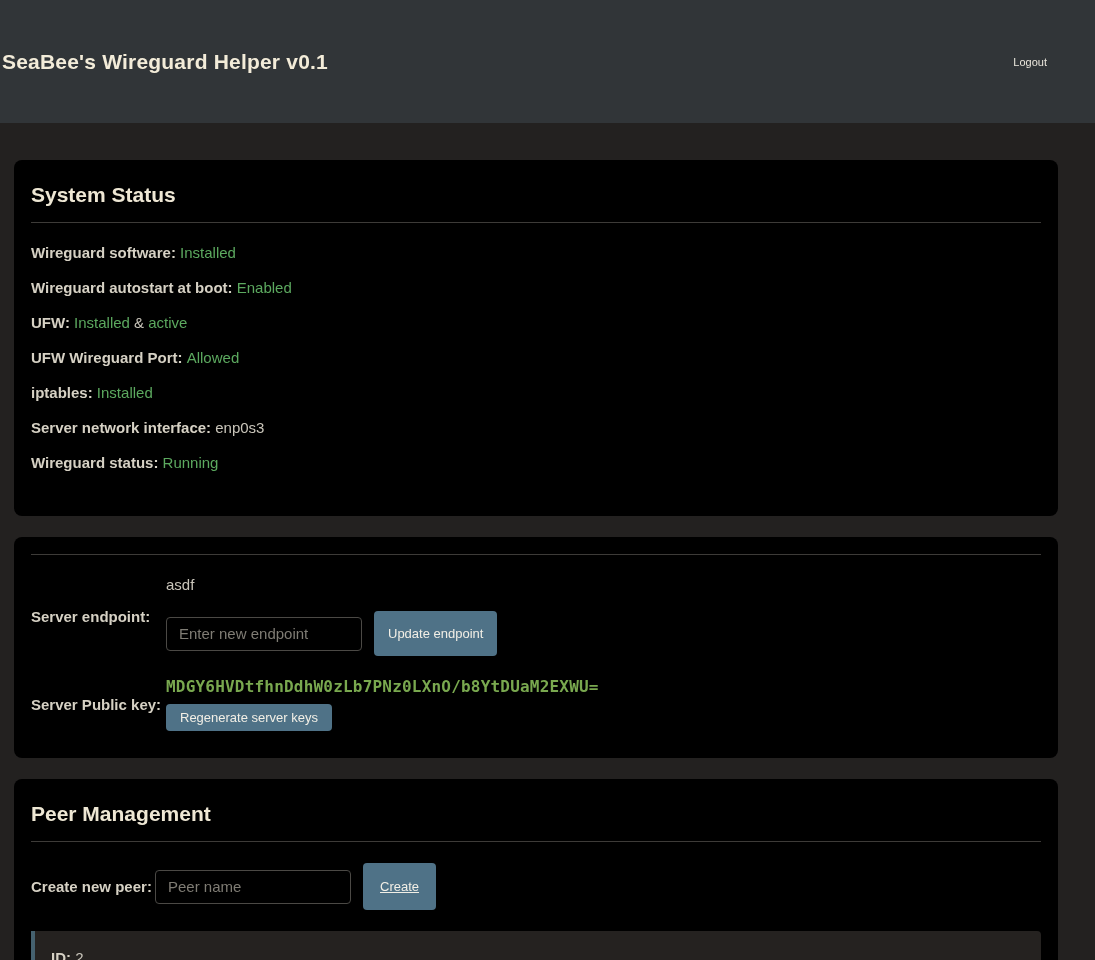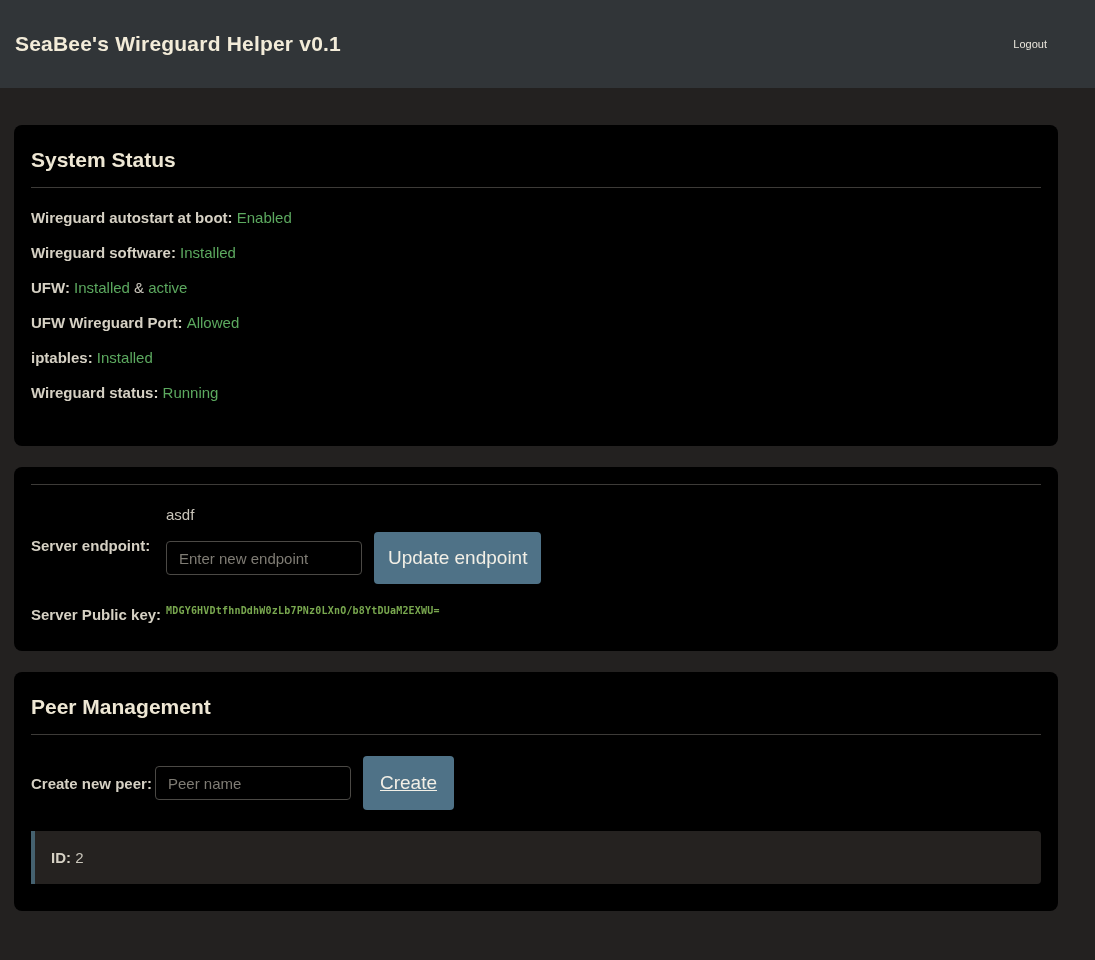--- a/index.html
+++ b/index.html
@@ -4,23 +4,23 @@
 <style>
   html,body{margin:0;padding:0;}
   body{
     width:1095px;height:960px;overflow:hidden;
     background:#232120;
     font-family:"Liberation Sans", sans-serif;
     color:#c9c5ba;
   }
   
   .app-header{
-    height:88px;background:#313538;
+    height:123px;background:#313538;
     display:flex;align-items:center;justify-content:space-between;
-    padding:0 48px 0 15px;box-sizing:border-box;
+    padding:0 48px 0 2px;box-sizing:border-box;
   }
   .app-title{margin:0;font-size:21px;font-weight:bold;color:#f3ecd9;letter-spacing:.2px;}
   .logout-link{color:#eae6dc;font-size:11px;text-decoration:none;cursor:pointer;font-weight:500;}
   
   .main{margin-left:14px;width:1044px;padding-top:37px;box-sizing:border-box;}
   .card{
     background:#000000;border-radius:8px;
     padding:17px 17px 27px 17px;margin-bottom:21px;
   }
   .card-title{margin:6px 0 15px 0;font-size:21px;font-weight:bold;color:#eee7d4;}
@@ -28,38 +28,38 @@
   
   .status-row{margin:18px 0;font-size:15px;color:#c9c5ba;}
   .status-row:first-child{margin-top:21px;}
   .status-label{font-weight:bold;color:#d6d1c4;}
   .ok{color:#5ca95f;}
   .plain{color:#c9c5ba;}
   
   .cfg-row{display:flex;align-items:center;margin-top:21px;}
   .cfg-label{width:135px;flex-shrink:0;font-weight:bold;color:#d6d1c4;font-size:15px;}
   .cfg-label.w124{width:124px;}
-  .current-value{font-size:15px;color:#c9c5ba;margin-bottom:9px;}
+  .current-value{font-size:15px;color:#c9c5ba;margin-bottom:18px;}
   .input-row{display:flex;align-items:center;gap:12px;}
   .text-input{
     width:170px;height:32px;background:transparent;
     border:1px solid #4b4945;border-radius:4px;
     color:#c9c5ba;padding:0 12px;font-size:15px;
     font-family:"Liberation Sans", sans-serif;outline:none;
   }
   .text-input::placeholder{color:#7f7c74;}
   .btn{
     background:#4f7287;color:#f2efe6;border:none;border-radius:4px;
-    font-size:19px;font-family:"Liberation Sans", sans-serif;
+    font-size:13px;font-family:"Liberation Sans", sans-serif;
     padding:15px 14px;cursor:pointer;white-space:nowrap;
   }
   .btn.small{padding:6px 14px;}
   .btn.square{padding:16px 17px;text-decoration:underline;}
   .mono{font-family:"DejaVu Sans Mono", monospace;}
-  .key-value{font-size:10px;color:#79a84f;margin-bottom:8px;font-weight:bold;letter-spacing:.2px;}
+  .key-value{font-size:16px;color:#79a84f;margin-bottom:8px;font-weight:bold;letter-spacing:.2px;}
   
   .peer-item{
     margin-top:21px;background:#252220;
     border-left:4px solid #45616f;border-radius:0 4px 4px 0;
     padding:13px 16px;font-size:15px;color:#c9c5ba;
   }
   .peer-line{margin:4px 0;line-height:19px;}
   .peer-label{font-weight:bold;color:#d6d1c4;}
 </style>
 </head>
@@ -69,25 +69,26 @@
   <h1 class="app-title">SeaBee's Wireguard Helper v0.1</h1>
   <a class="logout-link">Logout</a>
 </header>
 
 <main class="main">
 
   <section class="card">
     <h2 class="card-title">System Status</h2>
     <hr class="divider">
     <div>
+        <div class="status-row"><span class="status-label">Wireguard software: </span><span class="ok">Installed</span></div>
         <div class="status-row"><span class="status-label">Wireguard autostart at boot: </span><span class="ok">Enabled</span></div>
-        <div class="status-row"><span class="status-label">Wireguard software: </span><span class="ok">Installed</span></div>
         <div class="status-row"><span class="status-label">UFW: </span><span class="ok">Installed</span><span class="plain"> &amp; </span><span class="ok">active</span></div>
         <div class="status-row"><span class="status-label">UFW Wireguard Port: </span><span class="ok">Allowed</span></div>
         <div class="status-row"><span class="status-label">iptables: </span><span class="ok">Installed</span></div>
+        <div class="status-row"><span class="status-label">Server network interface: </span><span class="plain">enp0s3</span></div>
         <div class="status-row"><span class="status-label">Wireguard status: </span><span class="ok">Running</span></div>
       </div>
   </section>
 
   <section class="card">
     <hr class="divider">
 
     <div class="cfg-row">
       <div class="cfg-label">Server endpoint:</div>
       <div>
@@ -96,20 +97,21 @@
           <input class="text-input" type="text" placeholder="Enter new endpoint" style="">
           <button class="btn">Update endpoint</button>
         </div>
       </div>
     </div>
 
     <div class="cfg-row">
       <div class="cfg-label">Server Public key:</div>
       <div>
         <div class="mono key-value">MDGY6HVDtfhnDdhW0zLb7PNz0LXnO/b8YtDUaM2EXWU=</div>
+        <button class="btn small">Regenerate server keys</button>
       </div>
     </div>
   </section>
 
   <section class="card">
     <h2 class="card-title">Peer Management</h2>
     <hr class="divider">
 
     <div class="cfg-row">
       <div class="cfg-label w124">Create new peer:</div>

